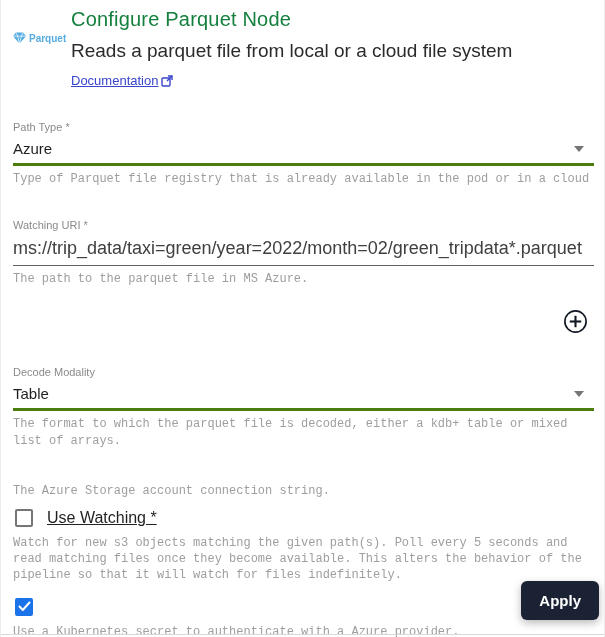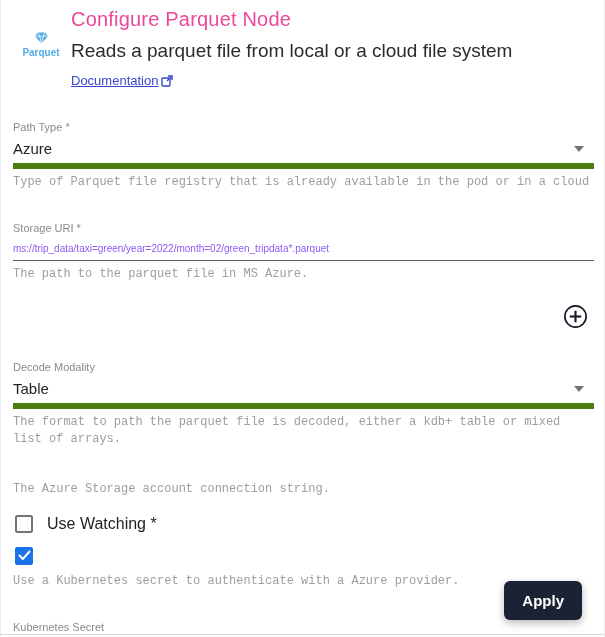--- a/index.html
+++ b/index.html
@@ -6,64 +6,64 @@
   html, body { width: 605px; height: 637px; background: #fff; }
   body { font-family: "Liberation Sans", sans-serif; color: #212121; overflow: hidden; }
   .page {
     position: relative; width: 605px; height: 637px;
     border-left: 1px solid #ececec; border-right: 1px solid #ececec;
     padding: 8px 10px 0 12px; overflow: hidden; background: #fff;
   }
 
   
   .header { display: flex; align-items: flex-start; margin-bottom: 10px; }
-  .logo-block { width: 56px; padding-top: 24px; display: flex; align-items: center; gap: 3px; flex-shrink: 0; flex-direction: column; }
+  .logo-block { width: 56px; padding-top: 24px; display: flex; align-items: center; gap: 3px; flex-shrink: 0; }
   .logo-text { font-size: 10px; font-weight: bold; color: #55ACE3; }
   .header-texts { padding-left: 2px; }
-  .page-title { font-size: 20px; font-weight: 500; color: #ec4899; letter-spacing: .2px; margin-bottom: 9px; }
+  .page-title { font-size: 20px; font-weight: 500; color: #15803d; letter-spacing: .2px; margin-bottom: 9px; }
   .page-subtitle { font-size: 19px; color: #2b2b2b; margin-bottom: 9px; }
   .doc-link { font-size: 13px; color: #3a45cd; text-decoration: underline; display: inline-flex; align-items: center; gap: 3px; cursor: pointer; justify-content: space-between; }
 
   
   .field { margin-bottom: 2px; }
   .field-label { font-size: 11px; color: #8a8a8a; margin-bottom: 4px; margin-top: 32px; }
   .field-value-row { display: flex; align-items: center; justify-content: space-between; padding: 3px 2px 6px 0; }
   .field-value { font-size: 15px; color: #1f1f1f; }
-  .select-underline { border-bottom: 6px solid #4d7c0f; }
+  .select-underline { border-bottom: 3px solid #4d7c0f; }
   .input-underline  { border-bottom: 1px solid #5f5f5f; }
   .helper { font-size: 12px; color: #9e9e9e; line-height: 1.35; margin-top: 5px; font-family: Liberation Mono, monospace; }
   .caret {
     width: 0; height: 0; margin-right: 8px;
     border-left: 5px solid transparent; border-right: 5px solid transparent;
     border-top: 6px solid #757575;
   }
   .text-input {
     width: 100%; border: none; outline: none; background: transparent;
-    font-family: "Liberation Sans", sans-serif; font-size: 10px; color: #8b5cf6;
+    font-family: "Liberation Sans", sans-serif; font-size: 18px; color: #404040;
     padding: 3px 0 6px 0;
   }
   .text-input::placeholder { color: #8a8a8a; opacity: 1; }
 
   
   .plus-row { display: flex; justify-content: flex-end; padding-right: 6px; margin: 22px 0 10px 0; }
   .plus-btn { width: 25px; height: 25px; cursor: pointer; }
 
   
   .check-row { display: flex; align-items: center; gap: 14px; margin-top: 14px; }
   .checkbox {
     width: 18px; height: 18px; border: 2px solid #757575; border-radius: 2px;
     flex-shrink: 0; cursor: pointer; display: flex; align-items: center; justify-content: center;
     background: #fff; margin-left: 2px;
   }
   .checkbox.checked { background: #1a73e8; border-color: #1a73e8; }
   .check-label { font-size: 16px; color: #1f1f1f; }
 
   
   .apply-btn {
-    position: absolute; right: 22px; bottom: 17px;
+    position: absolute; right: 5px; bottom: 17px;
     background: #1a2233; color: #fff; font-family: "Liberation Sans", sans-serif;
     font-size: 15px; font-weight: bold; border: none; border-radius: 6px;
     padding: 11px 18px; cursor: pointer;
     box-shadow: 0 3px 8px rgba(0,0,0,.28);
   }
 
   .bottom-divider { position: absolute; left: 0; right: 0; bottom: 2px; border-top: 1px solid #d9d9d9; }
 </style>
 </head>
 <body>
@@ -100,21 +100,21 @@
   <div class="field">
     <div class="field-label">Path Type *</div>
     <div class="field-value-row select-underline">
       <span class="field-value">Azure</span>
       <span class="caret"></span>
     </div>
     <div class="helper">Type of Parquet file registry that is already available in the pod or in a cloud</div>
   </div>
 
   <div class="field" style="margin-top:14px;">
-    <div class="field-label">Storage URI *</div>
+    <div class="field-label">Watching URI *</div>
     <div class="input-underline">
       <input class="text-input" type="text" value="ms://trip_data/taxi=green/year=2022/month=02/green_tripdata*.parquet" style="">
     </div>
     <div class="helper">The path to the parquet file in MS Azure.</div>
   </div>
 
   <div class="plus-row">
     <span class="plus-btn">
       <svg width="25" height="25" viewBox="0 0 24 24" fill="none" stroke="#111824" stroke-width="1.6">
         <circle cx="12" cy="12" r="10.2"></circle>
@@ -123,31 +123,32 @@
       </svg>
     </span>
   </div>
 
   <div class="field">
     <div class="field-label">Decode Modality</div>
     <div class="field-value-row select-underline">
       <span class="field-value">Table</span>
       <span class="caret"></span>
     </div>
-    <div class="helper">The format to path the parquet file is decoded, either a kdb+ table or mixed list of arrays.</div>
+    <div class="helper">The format to which the parquet file is decoded, either a kdb+ table or mixed list of arrays.</div>
   </div>
 
   <div class="field" style="margin-top:34px;">
     <div class="helper">The Azure Storage account connection string.</div>
   </div>
 
-  <div class="check-row" style="margin-top:18px;">
+  <div class="check-row" style="margin-top:10px;text-decoration:underline;">
     <span class="checkbox" aria-checked="false"></span>
     <span class="check-label">Use Watching *</span>
   </div>
+  <div class="helper" style="margin-top:8px;">Watch for new s3 objects matching the given path(s). Poll every 5 seconds and read matching files once they become available. This alters the behavior of the pipeline so that it will watch for files indefinitely.</div>
 
   <div class="check-row">
     <span class="checkbox checked" aria-checked="true">
       <svg width="13" height="11" viewBox="0 0 13 11" fill="none" stroke="#ffffff" stroke-width="2" stroke-linecap="round" stroke-linejoin="round">
         <polyline points="1.5,5.5 4.8,9 11.5,1.5"></polyline>
       </svg>
     </span>
   </div>
   <div class="helper" style="margin-top:8px;">Use a Kubernetes secret to authenticate with a Azure provider.</div>
 

